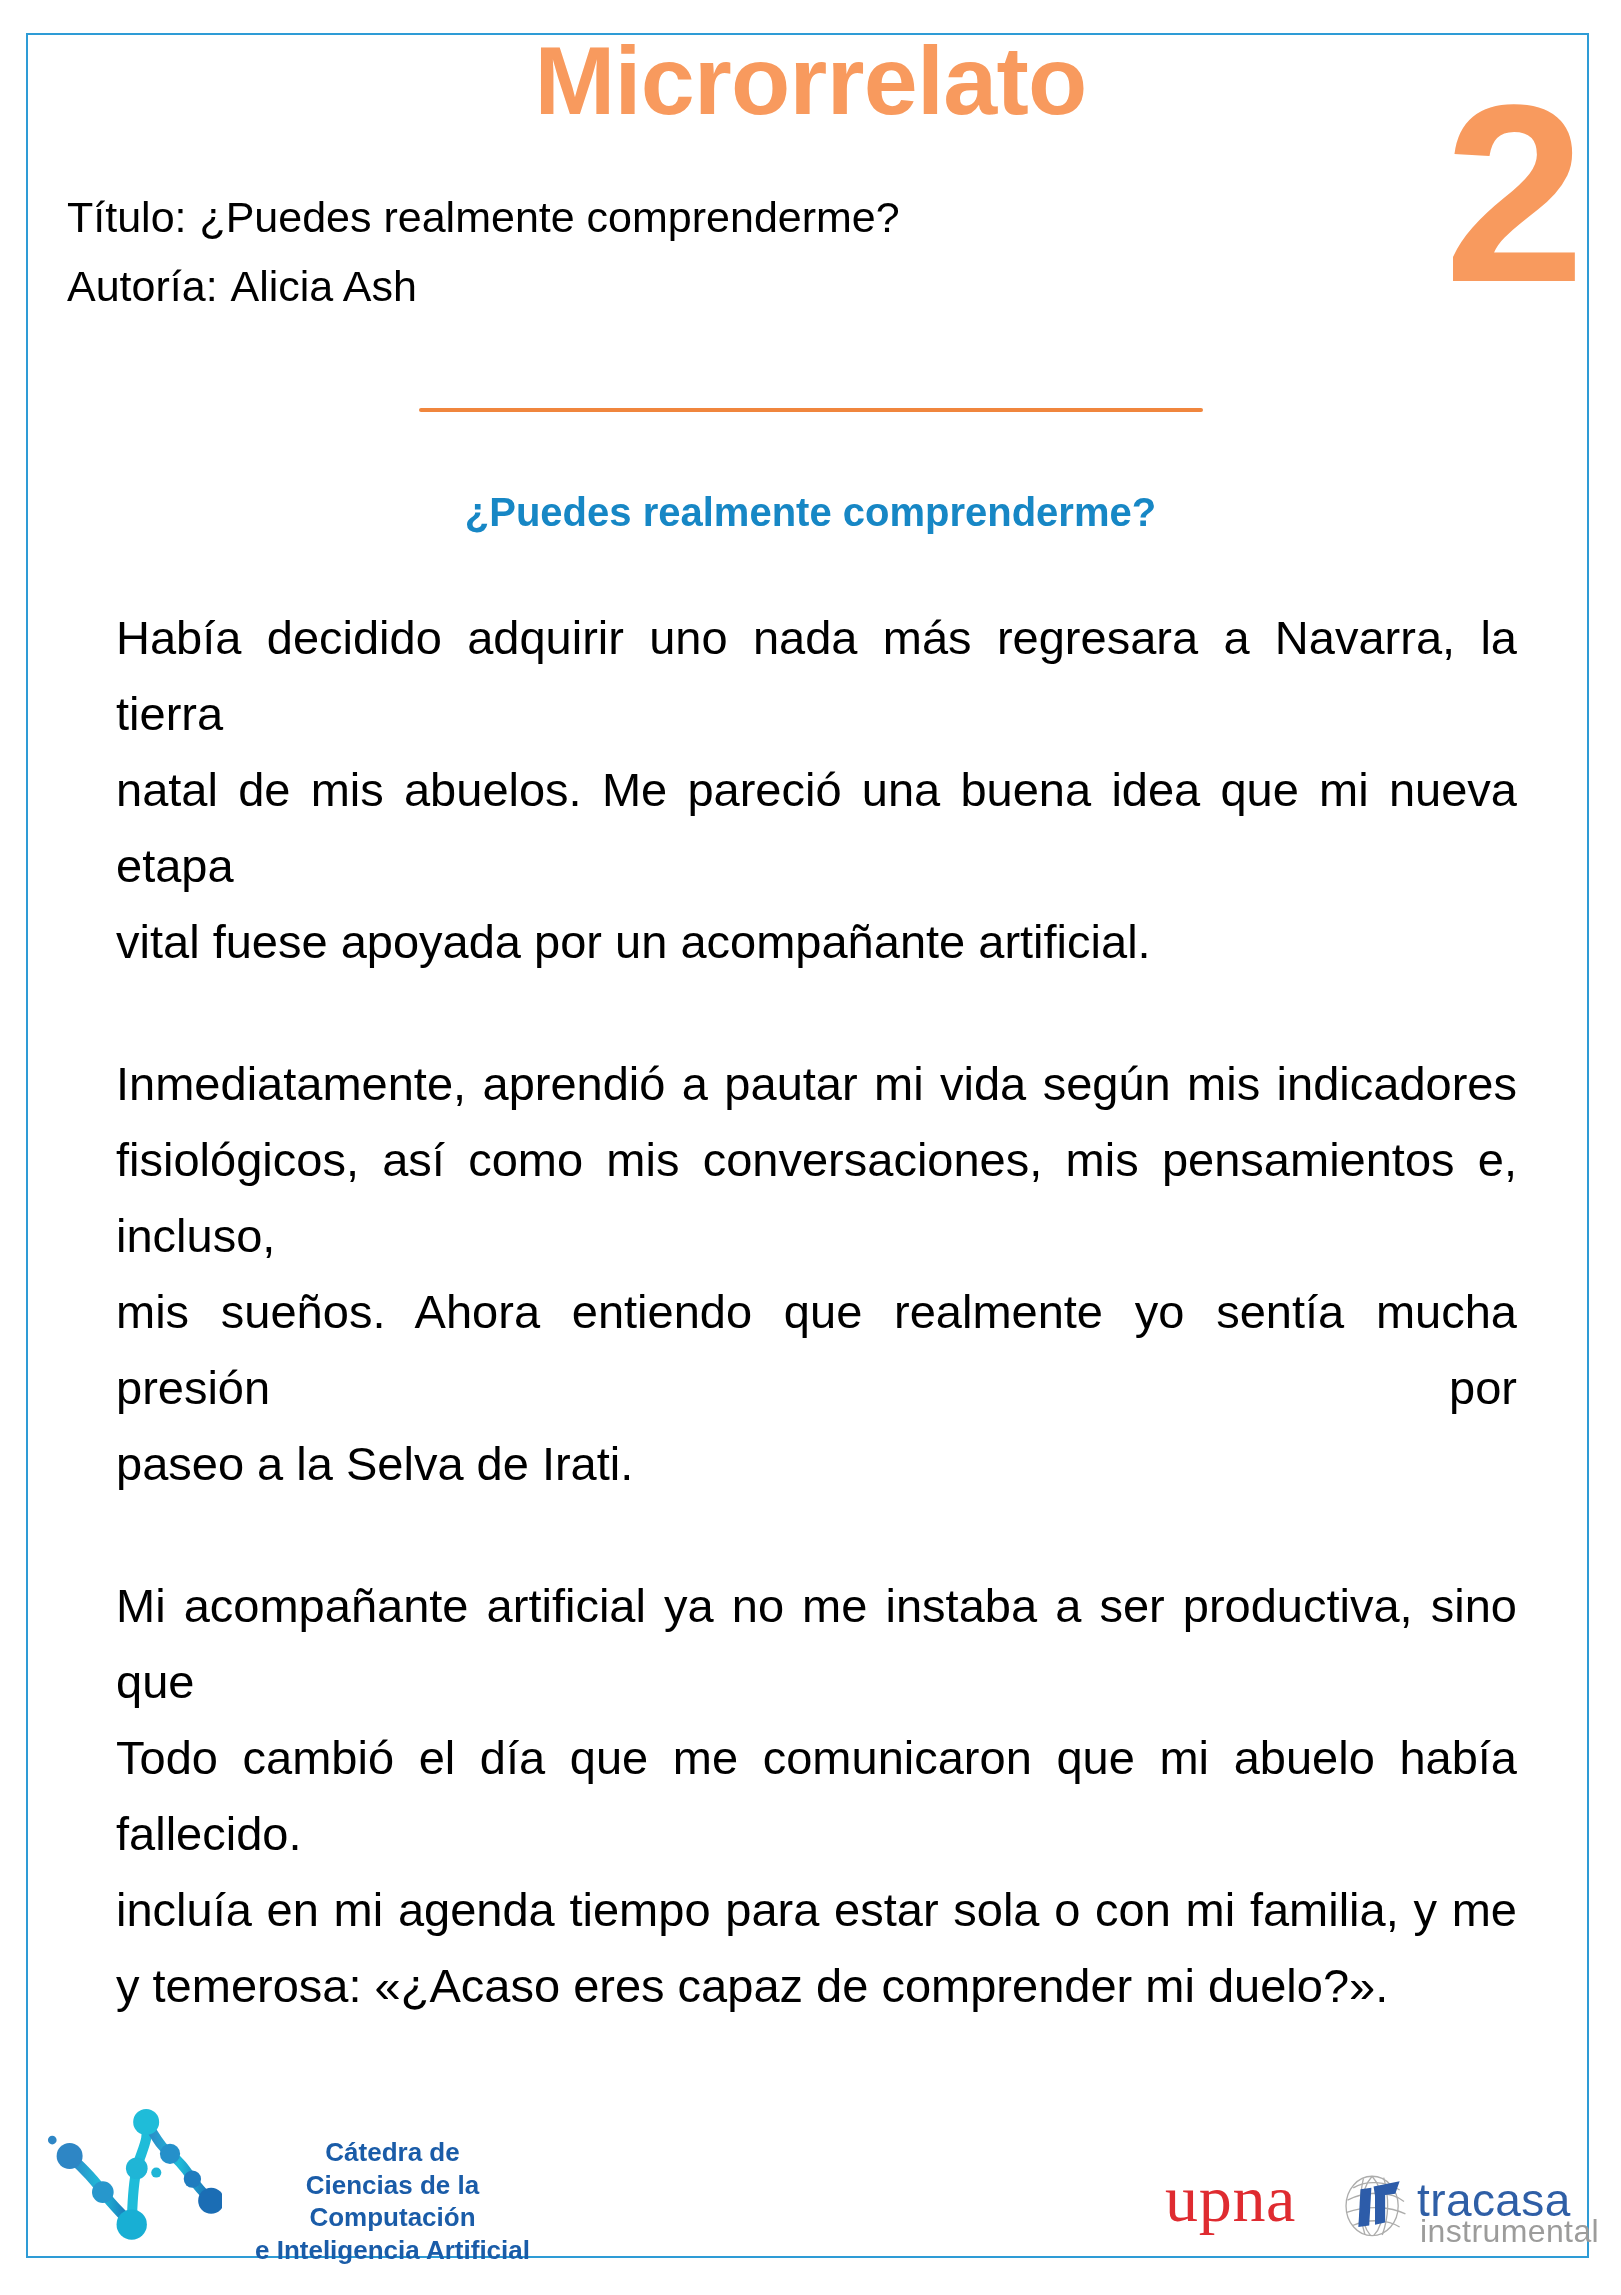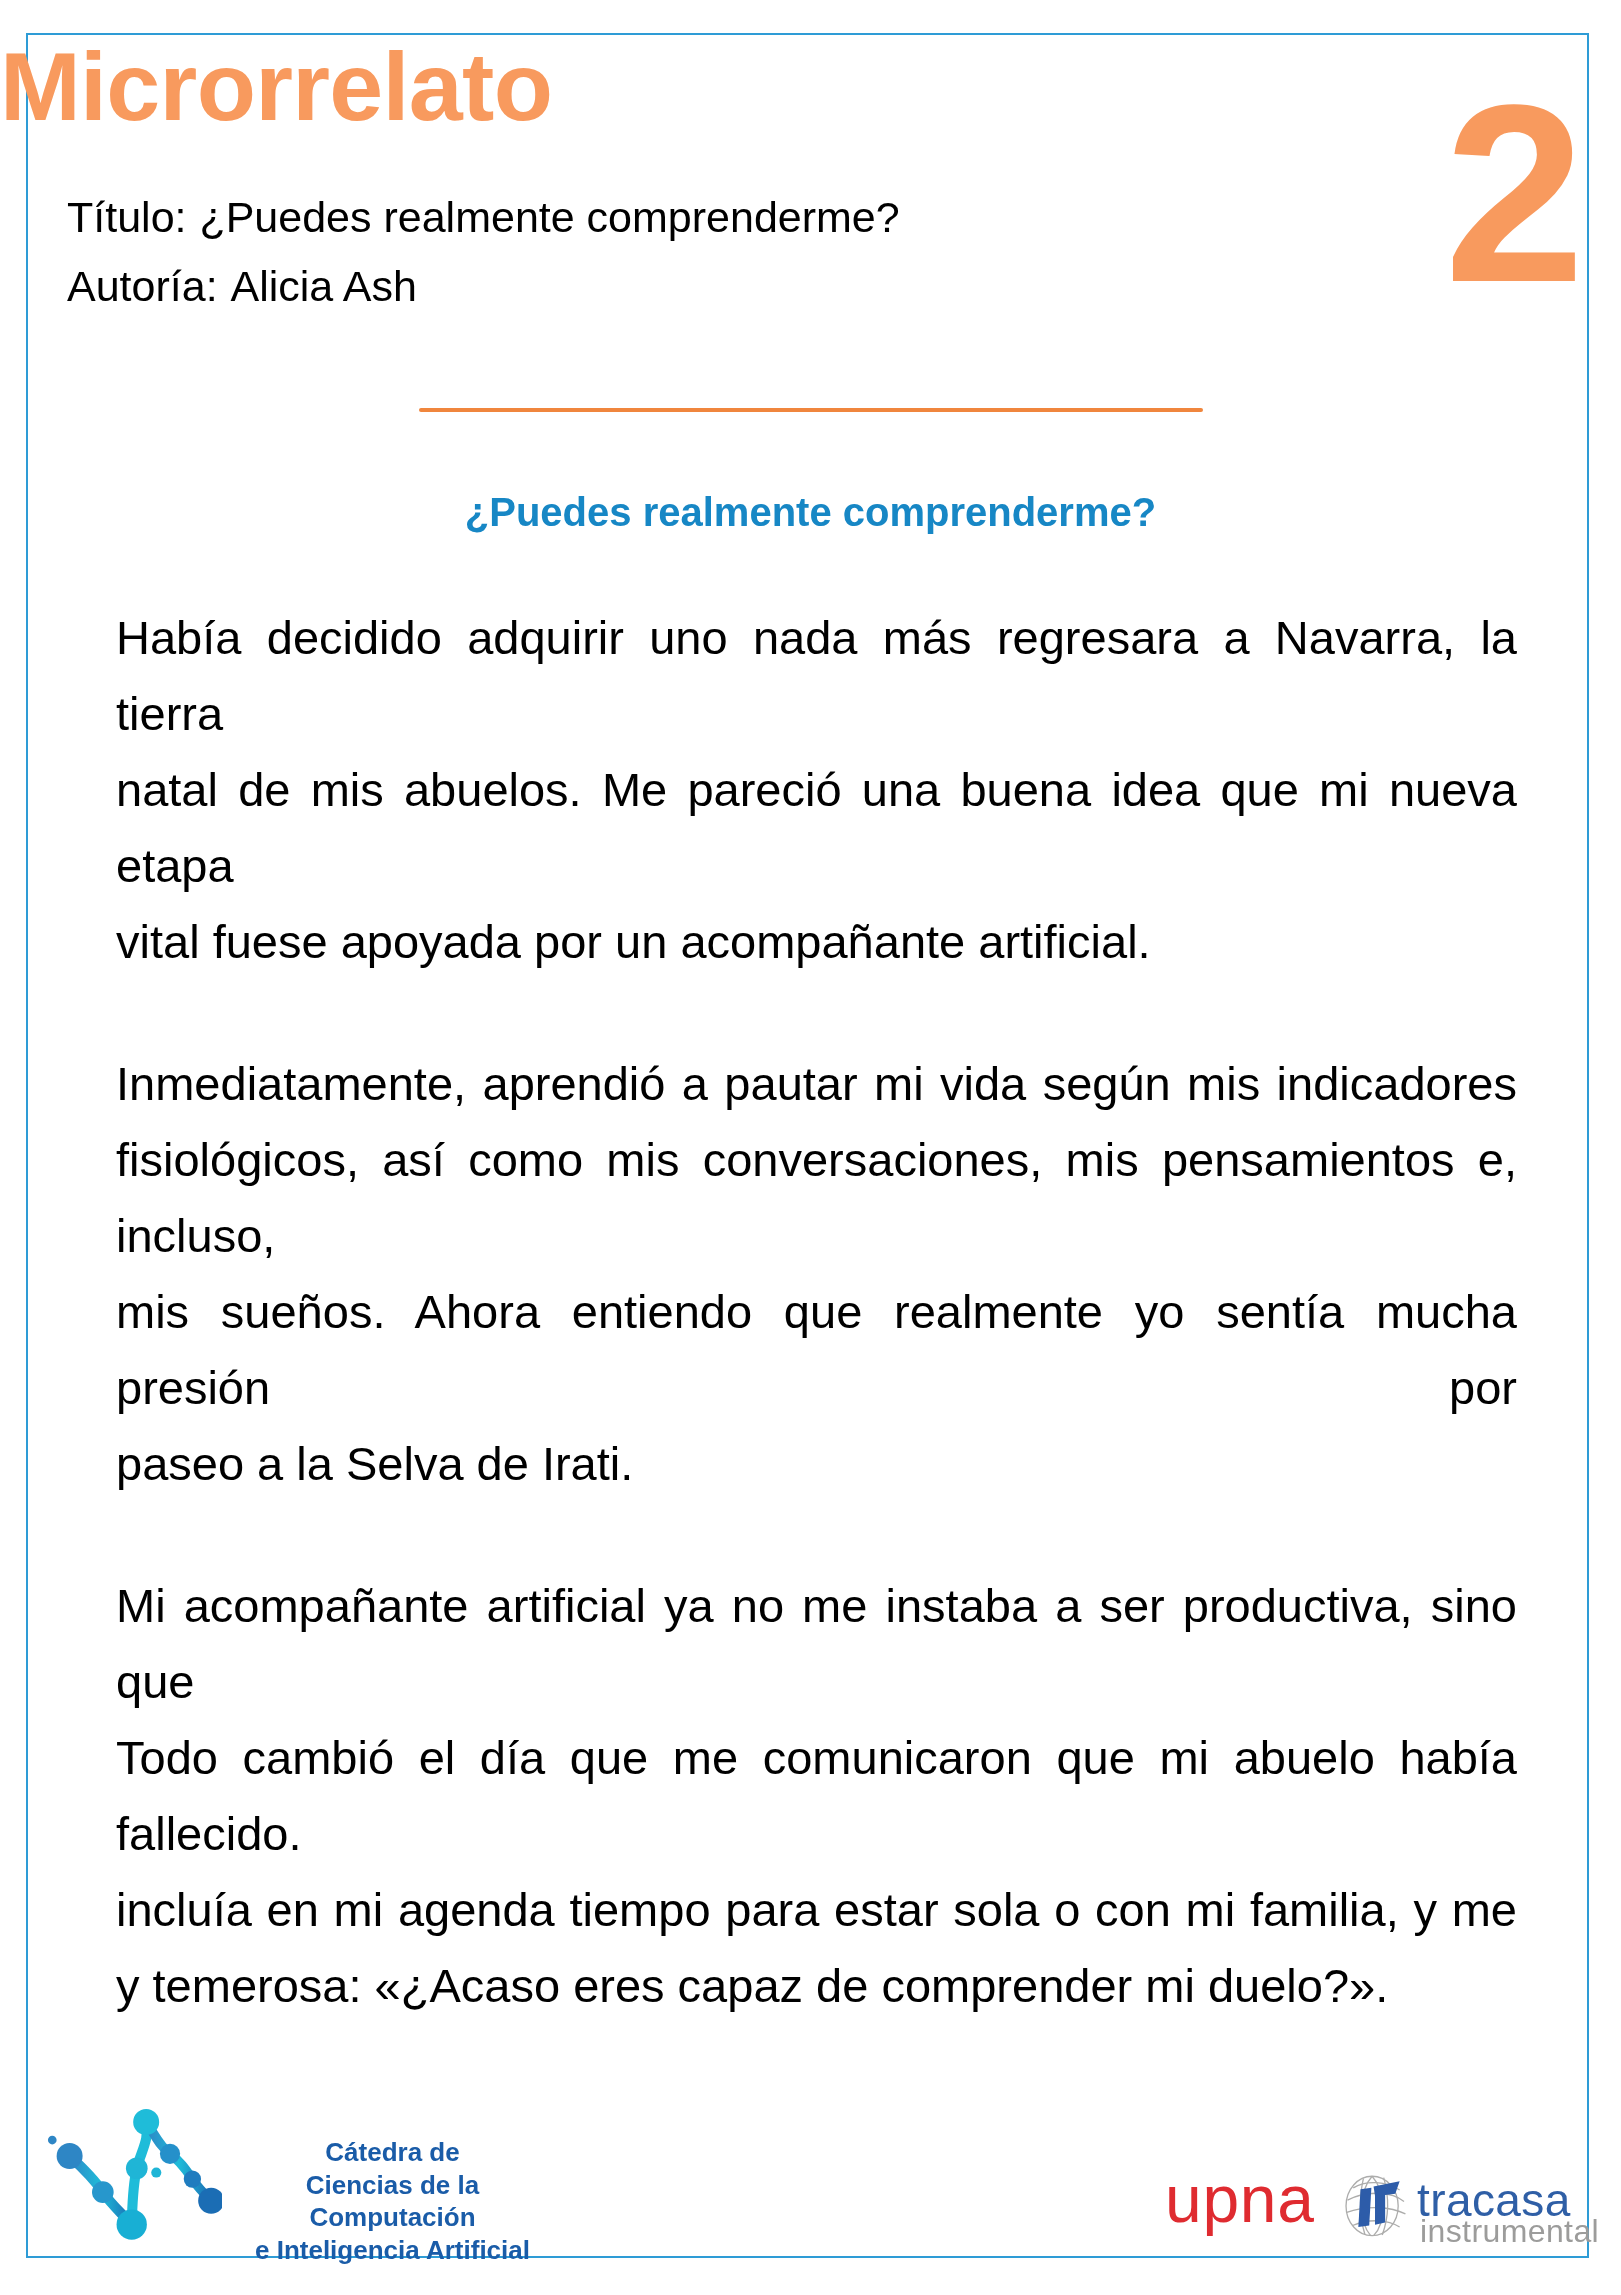--- a/index.html
+++ b/index.html
@@ -24,23 +24,23 @@
     color:var(--text-black);
   }
   .frame{
     position:absolute;
     left:26px;top:33px;right:32px;bottom:37px;
     border:2.2px solid var(--border-blue);
     pointer-events:none;
   }
   .doc-title{
     position:absolute;
-    left:0;top:38px;width:100%;
+    left:0;top:32px;width:100%;
     margin:0;
-    text-align:left;
+    text-align:center;
     font-size:97px;line-height:1;
     font-weight:bold;
     color:var(--accent-orange);
     letter-spacing:-0.7px;
   }
   .page-number{
     position:absolute;
     top:67px;right:36px;
     font-size:253px;line-height:1;
     font-weight:bold;
@@ -93,20 +93,21 @@
     font-weight:bold;
     color:var(--catedra-blue);
   }
   .upna{
     position:absolute;
     left:1165px;top:2166px;
     font-size:66px;line-height:1;
     font-weight:normal;
     letter-spacing:0.7px;
     color:var(--upna-red);
+    font-family:Liberation Serif, serif;
   }
   .tracasa-globe{
     position:absolute;
     left:1343px;top:2169px;
     width:64px;height:71px;
   }
   .tracasa-word{
     position:absolute;
     left:1417px;top:2177px;
     font-size:46px;line-height:1;

